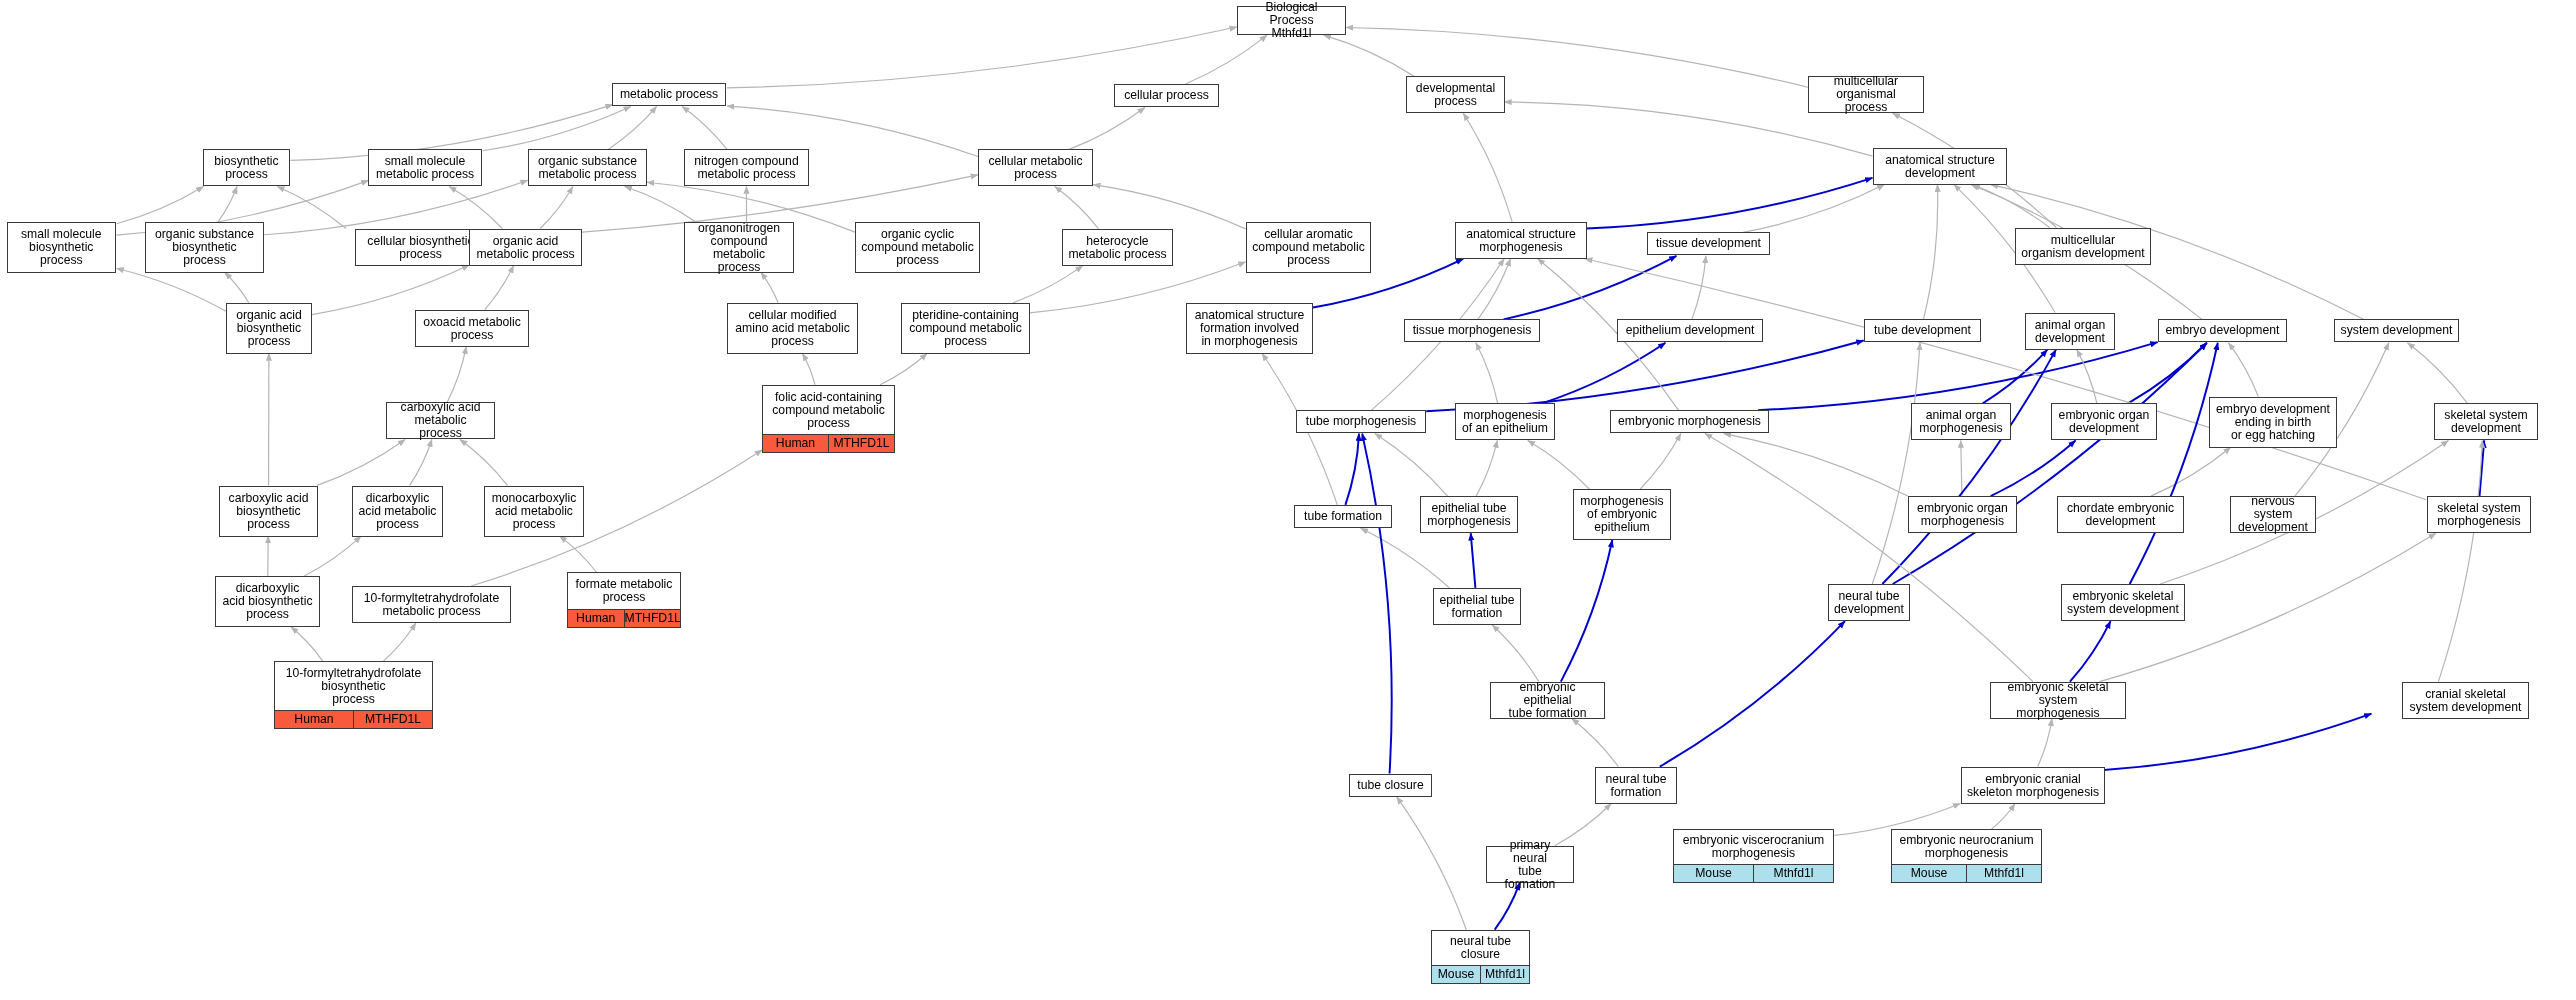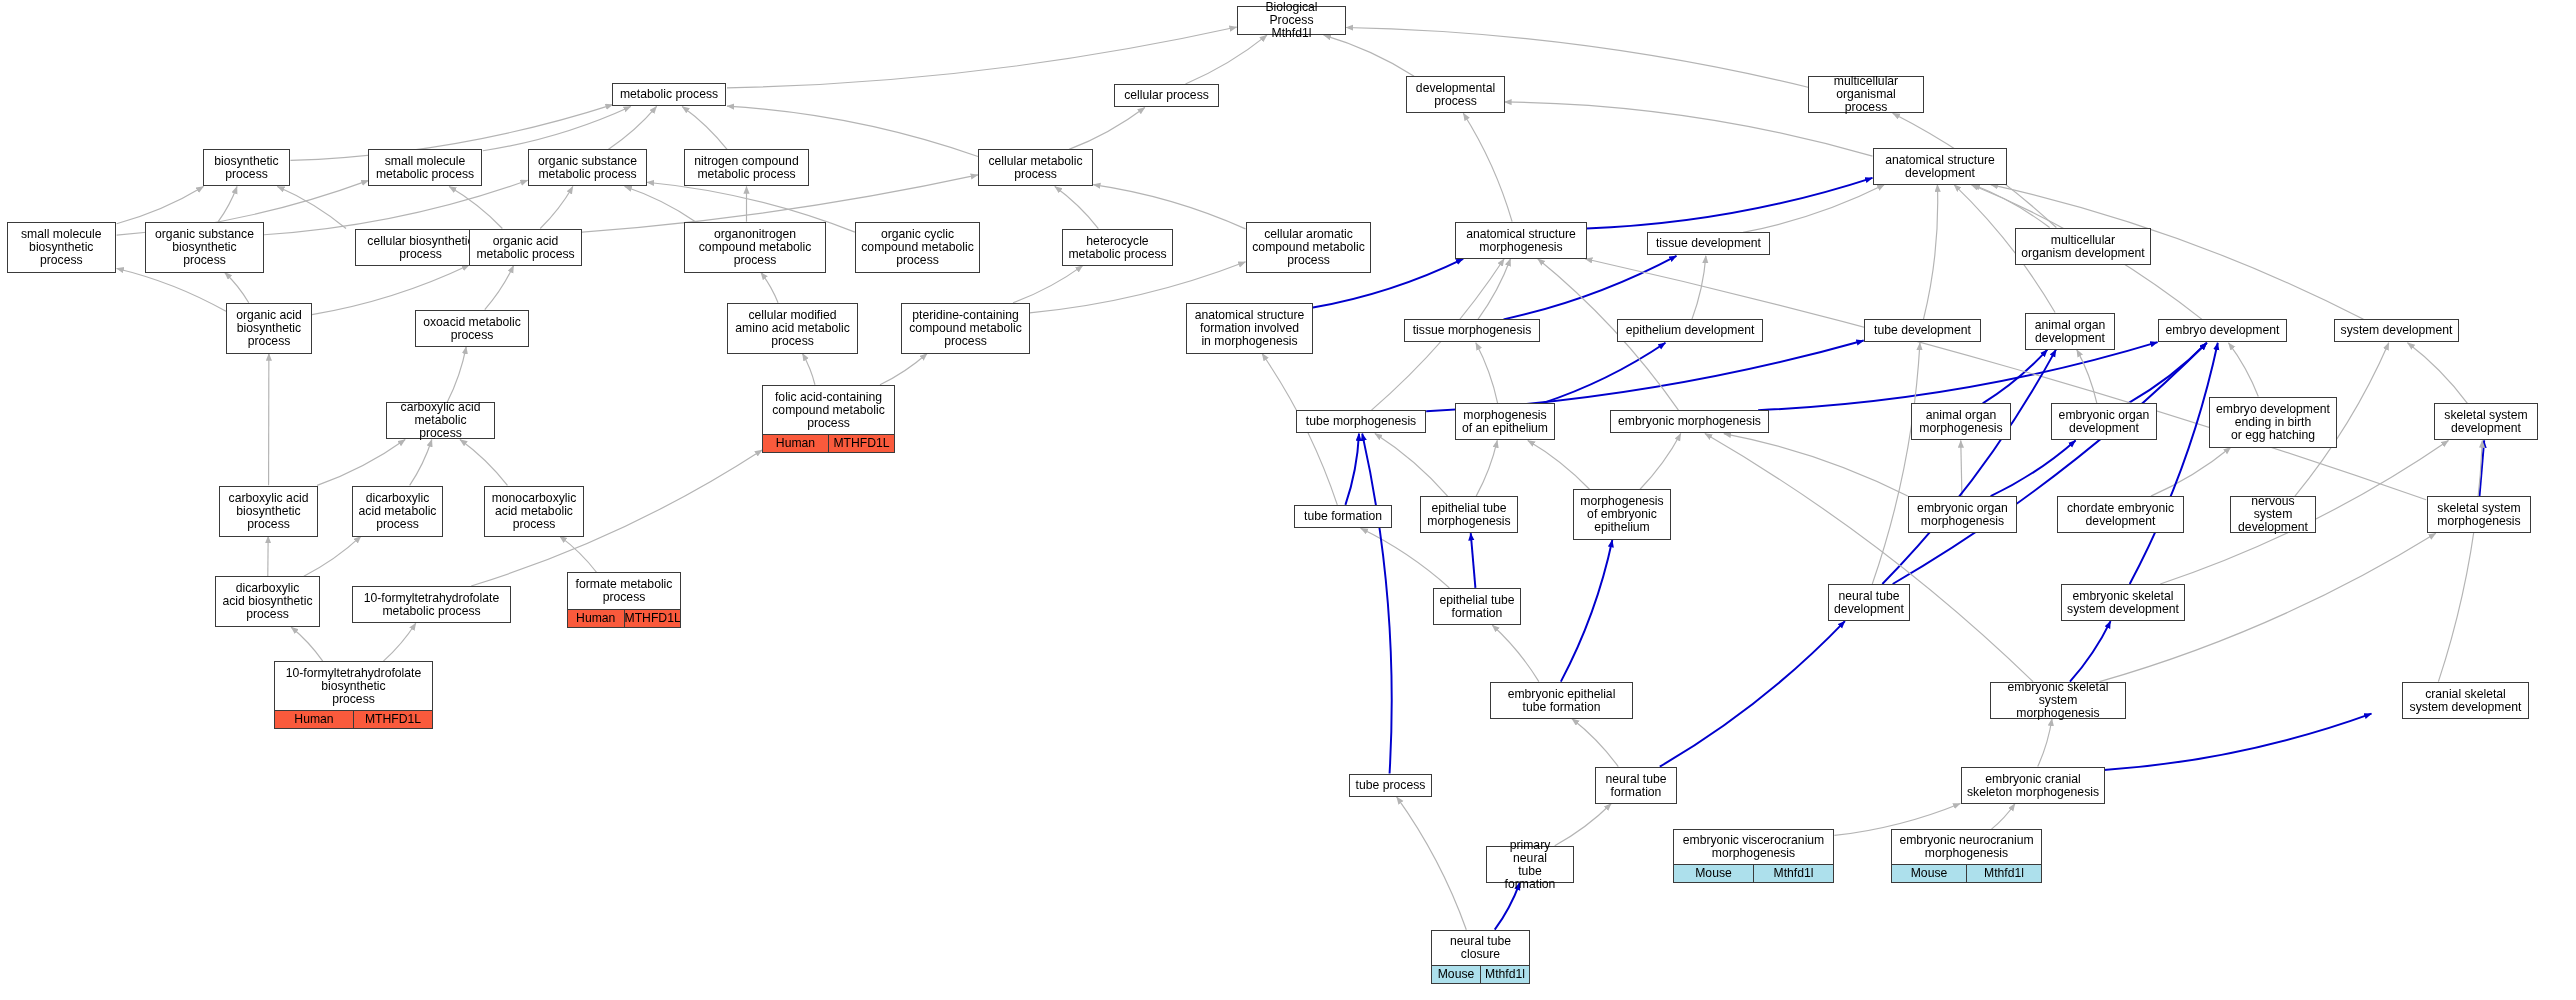--- a/index.html
+++ b/index.html
@@ -182,21 +182,21 @@
       <div class="node" style="left: 6.8px; top: 222px; width: 109px; height: 51px;"><div class="ttl">small molecule
 biosynthetic
 process</div></div>
       <div class="node" style="left: 145px; top: 222px; width: 119px; height: 51px;"><div class="ttl">organic substance
 biosynthetic
 process</div></div>
       <div class="node" style="left: 311px; top: 229px; width: 131px; height: 37px; margin-left: 44px;"><div class="ttl">cellular biosynthetic
 process</div></div>
       <div class="node" style="left: 469px; top: 229px; width: 113px; height: 37px;"><div class="ttl">organic acid
 metabolic process</div></div>
-      <div class="node" style="left: 684px; top: 222px; width: 142px; height: 51px;"><div class="ttl">organonitrogen
+      <div class="node" style="left: 684px; top: 222px; width: 110px; height: 51px;"><div class="ttl">organonitrogen
 compound metabolic
 process</div></div>
       <div class="node" style="left: 855px; top: 222px; width: 125px; height: 51px;"><div class="ttl">organic cyclic
 compound metabolic
 process</div></div>
       <div class="node" style="left: 1062px; top: 229px; width: 111px; height: 37px;"><div class="ttl">heterocycle
 metabolic process</div></div>
       <div class="node" style="left: 1246px; top: 222px; width: 125px; height: 51px;"><div class="ttl">cellular aromatic
 compound metabolic
 process</div></div>
@@ -276,27 +276,27 @@
 metabolic process</div></div>
       <div class="node" style="left: 1828px; top: 584px; width: 82px; height: 37px;"><div class="ttl">neural tube
 development</div></div>
       <div class="node" style="left: 2061px; top: 584px; width: 124px; height: 37px;"><div class="ttl">embryonic skeletal
 system development</div></div>
       <div class="node" style="left: 1433px; top: 588px; width: 88px; height: 37px;"><div class="ttl">epithelial tube
 formation</div></div>
       <div class="node human" style="left: 274px; top: 661px; width: 159px; height: 68px;"><div class="ttl">10-formyltetrahydrofolate
 biosynthetic
 process</div><div class="annot"><div class="sp">Human</div><div class="gn">MTHFD1L</div></div></div>
-      <div class="node" style="left: 1490px; top: 682px; width: 143px; height: 37px;"><div class="ttl">embryonic epithelial
+      <div class="node" style="left: 1490px; top: 682px; width: 115px; height: 37px;"><div class="ttl">embryonic epithelial
 tube formation</div></div>
       <div class="node" style="left: 1990px; top: 682px; width: 136px; height: 37px;"><div class="ttl">embryonic skeletal
 system morphogenesis</div></div>
       <div class="node" style="left: 2372px; top: 682px; width: 127px; height: 37px; margin-left: 30px;"><div class="ttl">cranial skeletal
 system development</div></div>
-      <div class="node" style="left: 1349px; top: 774px; width: 83px; height: 23.4px;"><div class="ttl">tube process</div></div>
+      <div class="node" style="left: 1349px; top: 774px; width: 83px; height: 23.4px;"><div class="ttl">tube closure</div></div>
       <div class="node" style="left: 1595px; top: 767px; width: 82px; height: 37px;"><div class="ttl">neural tube
 formation</div></div>
       <div class="node" style="left: 1961px; top: 767px; width: 144px; height: 37px;"><div class="ttl">embryonic cranial
 skeleton morphogenesis</div></div>
       <div class="node" style="left: 1486px; top: 846px; width: 88px; height: 37px;"><div class="ttl">primary neural
 tube formation</div></div>
       <div class="node mouse" style="left: 1673px; top: 829px; width: 161px; height: 54px;"><div class="ttl">embryonic viscerocranium
 morphogenesis</div><div class="annot"><div class="sp">Mouse</div><div class="gn">Mthfd1l</div></div></div>
       <div class="node mouse" style="left: 1891px; top: 829px; width: 151px; height: 54px;"><div class="ttl">embryonic neurocranium
 morphogenesis</div><div class="annot"><div class="sp">Mouse</div><div class="gn">Mthfd1l</div></div></div>

